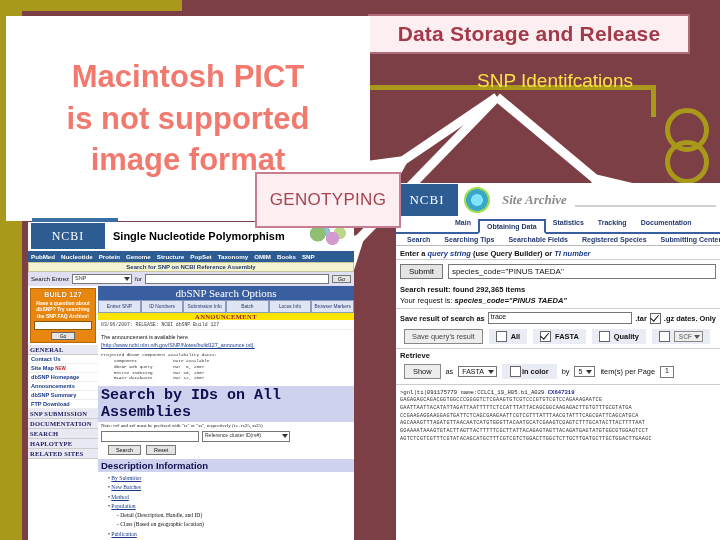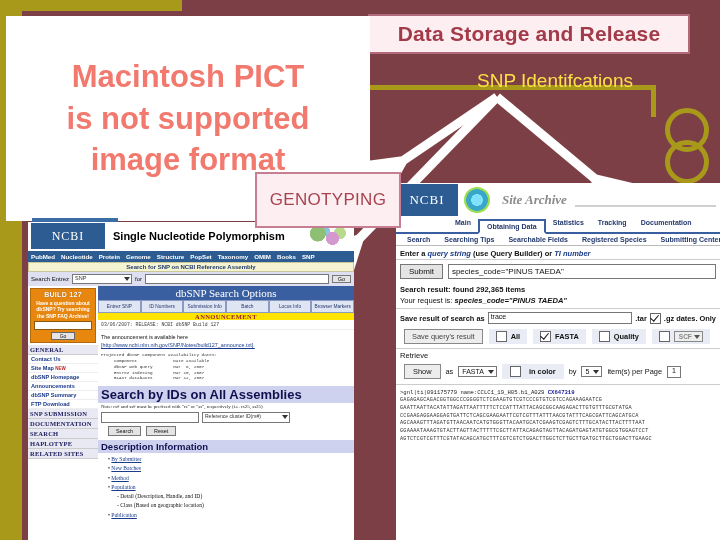--- a/index.html
+++ b/index.html
@@ -108,21 +108,21 @@
 
   .dbsnp-main{flex:1;background:#fff;overflow:hidden;}
   .opt-bar{background:#3a5fa0;color:#fff;text-align:center;font-size:11px;padding:1px 0;font-family:"Liberation Serif",serif;}
   .opt-tabs{display:flex;}
   .opt-tabs div{flex:1;border:1px solid #8a9ac0;background:#dfe5f2;color:#23386e;font-size:4.8px;text-align:center;padding:3px 1px;white-space:nowrap;overflow:hidden;}
   .ann-head{background:#ffe400;color:#9a2020;text-align:center;font-weight:bold;font-size:6.5px;letter-spacing:.4px;font-family:"Liberation Serif",serif;}
   .ann-line{background:#fff;color:#444;font-family:"Liberation Mono",monospace;font-size:4.8px;padding:2px 3px;border-bottom:1px solid #eee;}
   .ann-body{padding:3px;font-size:5.4px;line-height:1.5;}
   .ann-body a{color:#1a3a8a;text-decoration:underline;word-break:break-all;}
   .ann-pre{font-family:"Liberation Mono",monospace;font-size:4.3px;color:#333;line-height:1.35;white-space:pre;margin-top:3px;}
-  .sb-head{background:#cfd2ee;color:#101050;font-weight:bold;font-size:13px;padding:1px 3px;margin-top:2px;font-family:Liberation Sans, sans-serif;}
+  .sb-head{background:#cfd2ee;color:#101050;font-weight:bold;font-size:15px;padding:1px 3px;margin-top:2px;font-family:Liberation Mono, monospace;}
   .sb-note{font-size:5px;padding:1px 3px;color:#222;font-family:"Liberation Serif",serif;}
   .sb-row{display:flex;gap:3px;padding:2px 3px;align-items:center;}
   .sb-row .box{background:#fff;border:1px solid #777;height:9px;width:96px;}
   .sb-row .sel2{background:#fff;border:1px solid #777;height:9px;width:84px;font-size:5px;padding-left:2px;color:#333;position:relative;}
   .sb-row .sel2::after{content:"";position:absolute;right:1px;top:2px;border-left:3px solid transparent;border-right:3px solid transparent;border-top:4px solid #333;}
   .sb-btns{display:flex;gap:5px;padding:1px 10px;}
   .sb-btns span{background:#e4e4e4;border:1px solid #777;font-size:5.4px;padding:1px 7px;}
   .si-head{background:#cfd2ee;color:#101050;font-weight:bold;font-size:9.5px;padding:1px 3px;margin-top:3px;}
   .si-list{font-size:5.6px;padding:2px 3px 2px 10px;line-height:1.65;font-family:"Liberation Serif",serif;}
   .si-list a{color:#1a3a8a;text-decoration:underline;}
@@ -153,26 +153,26 @@
   .trace-req i{font-weight:bold;}
   .save-row{display:flex;align-items:center;gap:3px;padding:3px 4px;font-size:7.4px;font-weight:bold;border-top:1px solid #ccc;}
   .save-row .inp2{flex:1;background:#fff;border:1px solid #777;height:10px;font-size:7px;padding:0 2px;font-weight:normal;}
   .cb{width:9px;height:9px;border:1px solid #666;background:#fff;display:inline-block;position:relative;flex:none;}
   .cb.on::after{content:"";position:absolute;left:1px;top:-1px;width:4px;height:7px;border:solid #111;border-width:0 1.5px 1.5px 0;transform:rotate(40deg);}
   .save-btn-row{display:flex;align-items:center;gap:6px;padding:2px 4px 4px 8px;font-size:7.4px;}
   .save-btn-row .btn2{background:#ededed;border:1px solid #888;padding:2px 7px;color:#444;}
   .save-btn-row .grp{display:flex;align-items:center;gap:4px;background:#e9ecf5;padding:2px 7px;font-weight:bold;}
   .save-btn-row .selscf{background:#eee;border:1px solid #888;font-size:6.5px;color:#888;padding:1px 10px 1px 4px;position:relative;}
   .save-btn-row .selscf::after{content:"";position:absolute;right:2px;top:3px;border-left:3px solid transparent;border-right:3px solid transparent;border-top:4px solid #555;}
-  .retrieve-h{font-size:7.6px;font-weight:normal;padding:2px 4px;border-top:1px solid #ccc;}
+  .retrieve-h{font-size:7.6px;font-weight:bold;padding:2px 4px;border-top:1px solid #ccc;}
   .retrieve-row{display:flex;align-items:center;gap:5px;padding:2px 4px 5px 8px;font-size:7.4px;}
   .retrieve-row .btn3{background:#ededed;border:1px solid #888;padding:2px 8px;}
   .retrieve-row .sel3{background:#fff;border:1px solid #777;font-size:7px;padding:1px 12px 1px 3px;position:relative;}
   .retrieve-row .sel3::after{content:"";position:absolute;right:2px;top:3px;border-left:3px solid transparent;border-right:3px solid transparent;border-top:4px solid #333;}
-  .retrieve-row .grp2{display:flex;align-items:center;gap:8px;background:#e9ecf5;padding:2px 8px;font-weight:bold;}
+  .retrieve-row .grp2{display:flex;align-items:center;gap:1px;background:#e9ecf5;padding:2px 8px;font-weight:bold;}
   .retrieve-row .num{background:#fff;border:1px solid #777;width:12px;height:10px;font-size:7px;text-align:center;}
   .seq-head{font-family:"Liberation Mono",monospace;font-size:5.6px;padding:4px 4px 1px;border-top:1px solid #ccc;color:#222;}
   .seq-head b{color:#1a1a9a;}
   .seq-body{font-family:"Liberation Mono",monospace;font-size:5.2px;line-height:1.5;padding:0 4px;color:#333;word-break:break-all;letter-spacing:.2px;}
 </style>
 </head>
 <body>
 
 <div class="slide">
 

